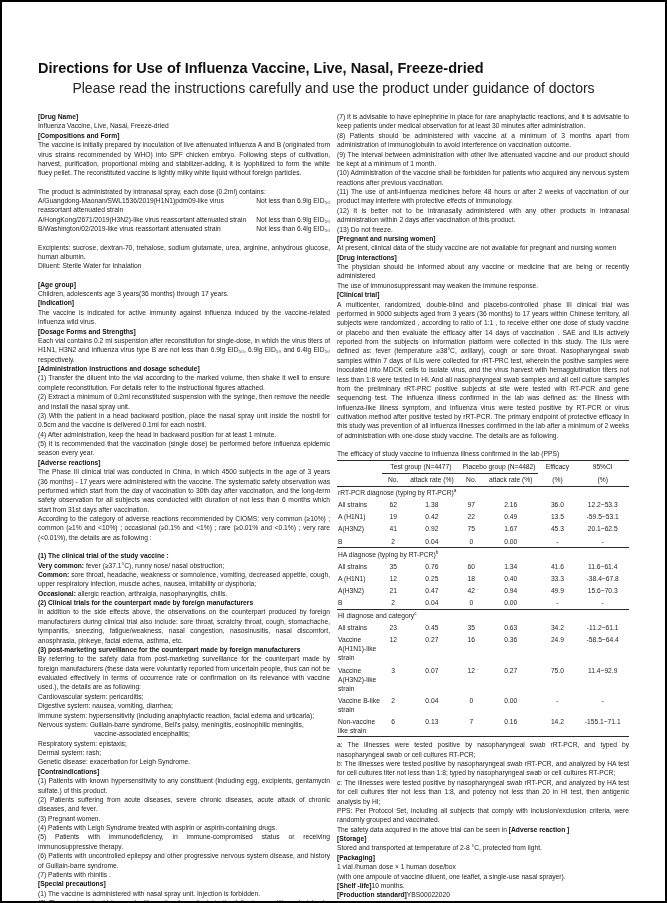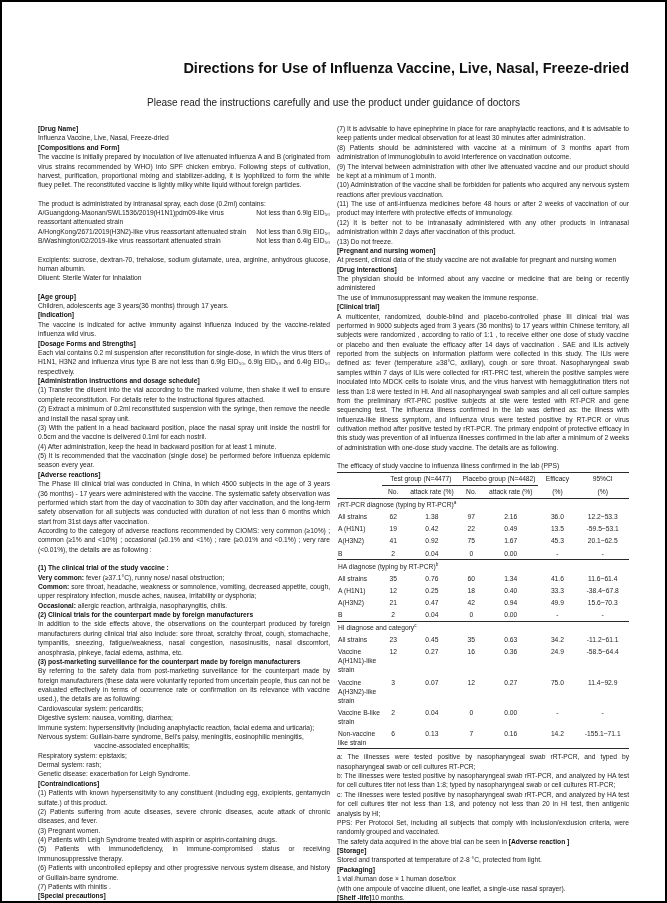--- a/index.html
+++ b/index.html
@@ -2,22 +2,22 @@
 <html><head>
 <meta charset="utf-8">
 <style>
   html,body{margin:0;padding:0;background:#888;}
   .page{
     width:667px;height:903px;box-sizing:border-box;background:#fff;
     border:2px solid #000;overflow:hidden;position:relative;
     font-family:"Liberation Sans","DejaVu Sans",sans-serif;color:#1c1c1c;
   }
   .inner{padding:58px 36px 0 36px;}
-  .doc-title{font-size:14.5px;font-weight:bold;text-align:right;margin:0 0 21px 0;color:#111;}
-  .doc-subtitle{font-size:10px;text-align:center;margin:0 0 16px 0;color:#222;}
+  .doc-title{font-size:14.5px;font-weight:bold;text-align:left;margin:0 0 4px 0;color:#111;}
+  .doc-subtitle{font-size:14px;text-align:center;margin:0 0 16px 0;color:#222;}
   .columns{display:flex;gap:7px;}
   .col{width:294px;font-size:6.7px;line-height:1.4;text-align:justify;}
   .col p{margin:0;}
   .col b{font-weight:bold;color:#111;}
   .gap{height:9px;}
   .indent{padding-left:56px;text-align:left;}
   .pair{display:flex;justify-content:space-between;}
   .pair .pl{max-width:76%;text-align:left;}
   .pair .pv{white-space:nowrap;}
   .ttitle{text-align:left;margin-top:1px;}

